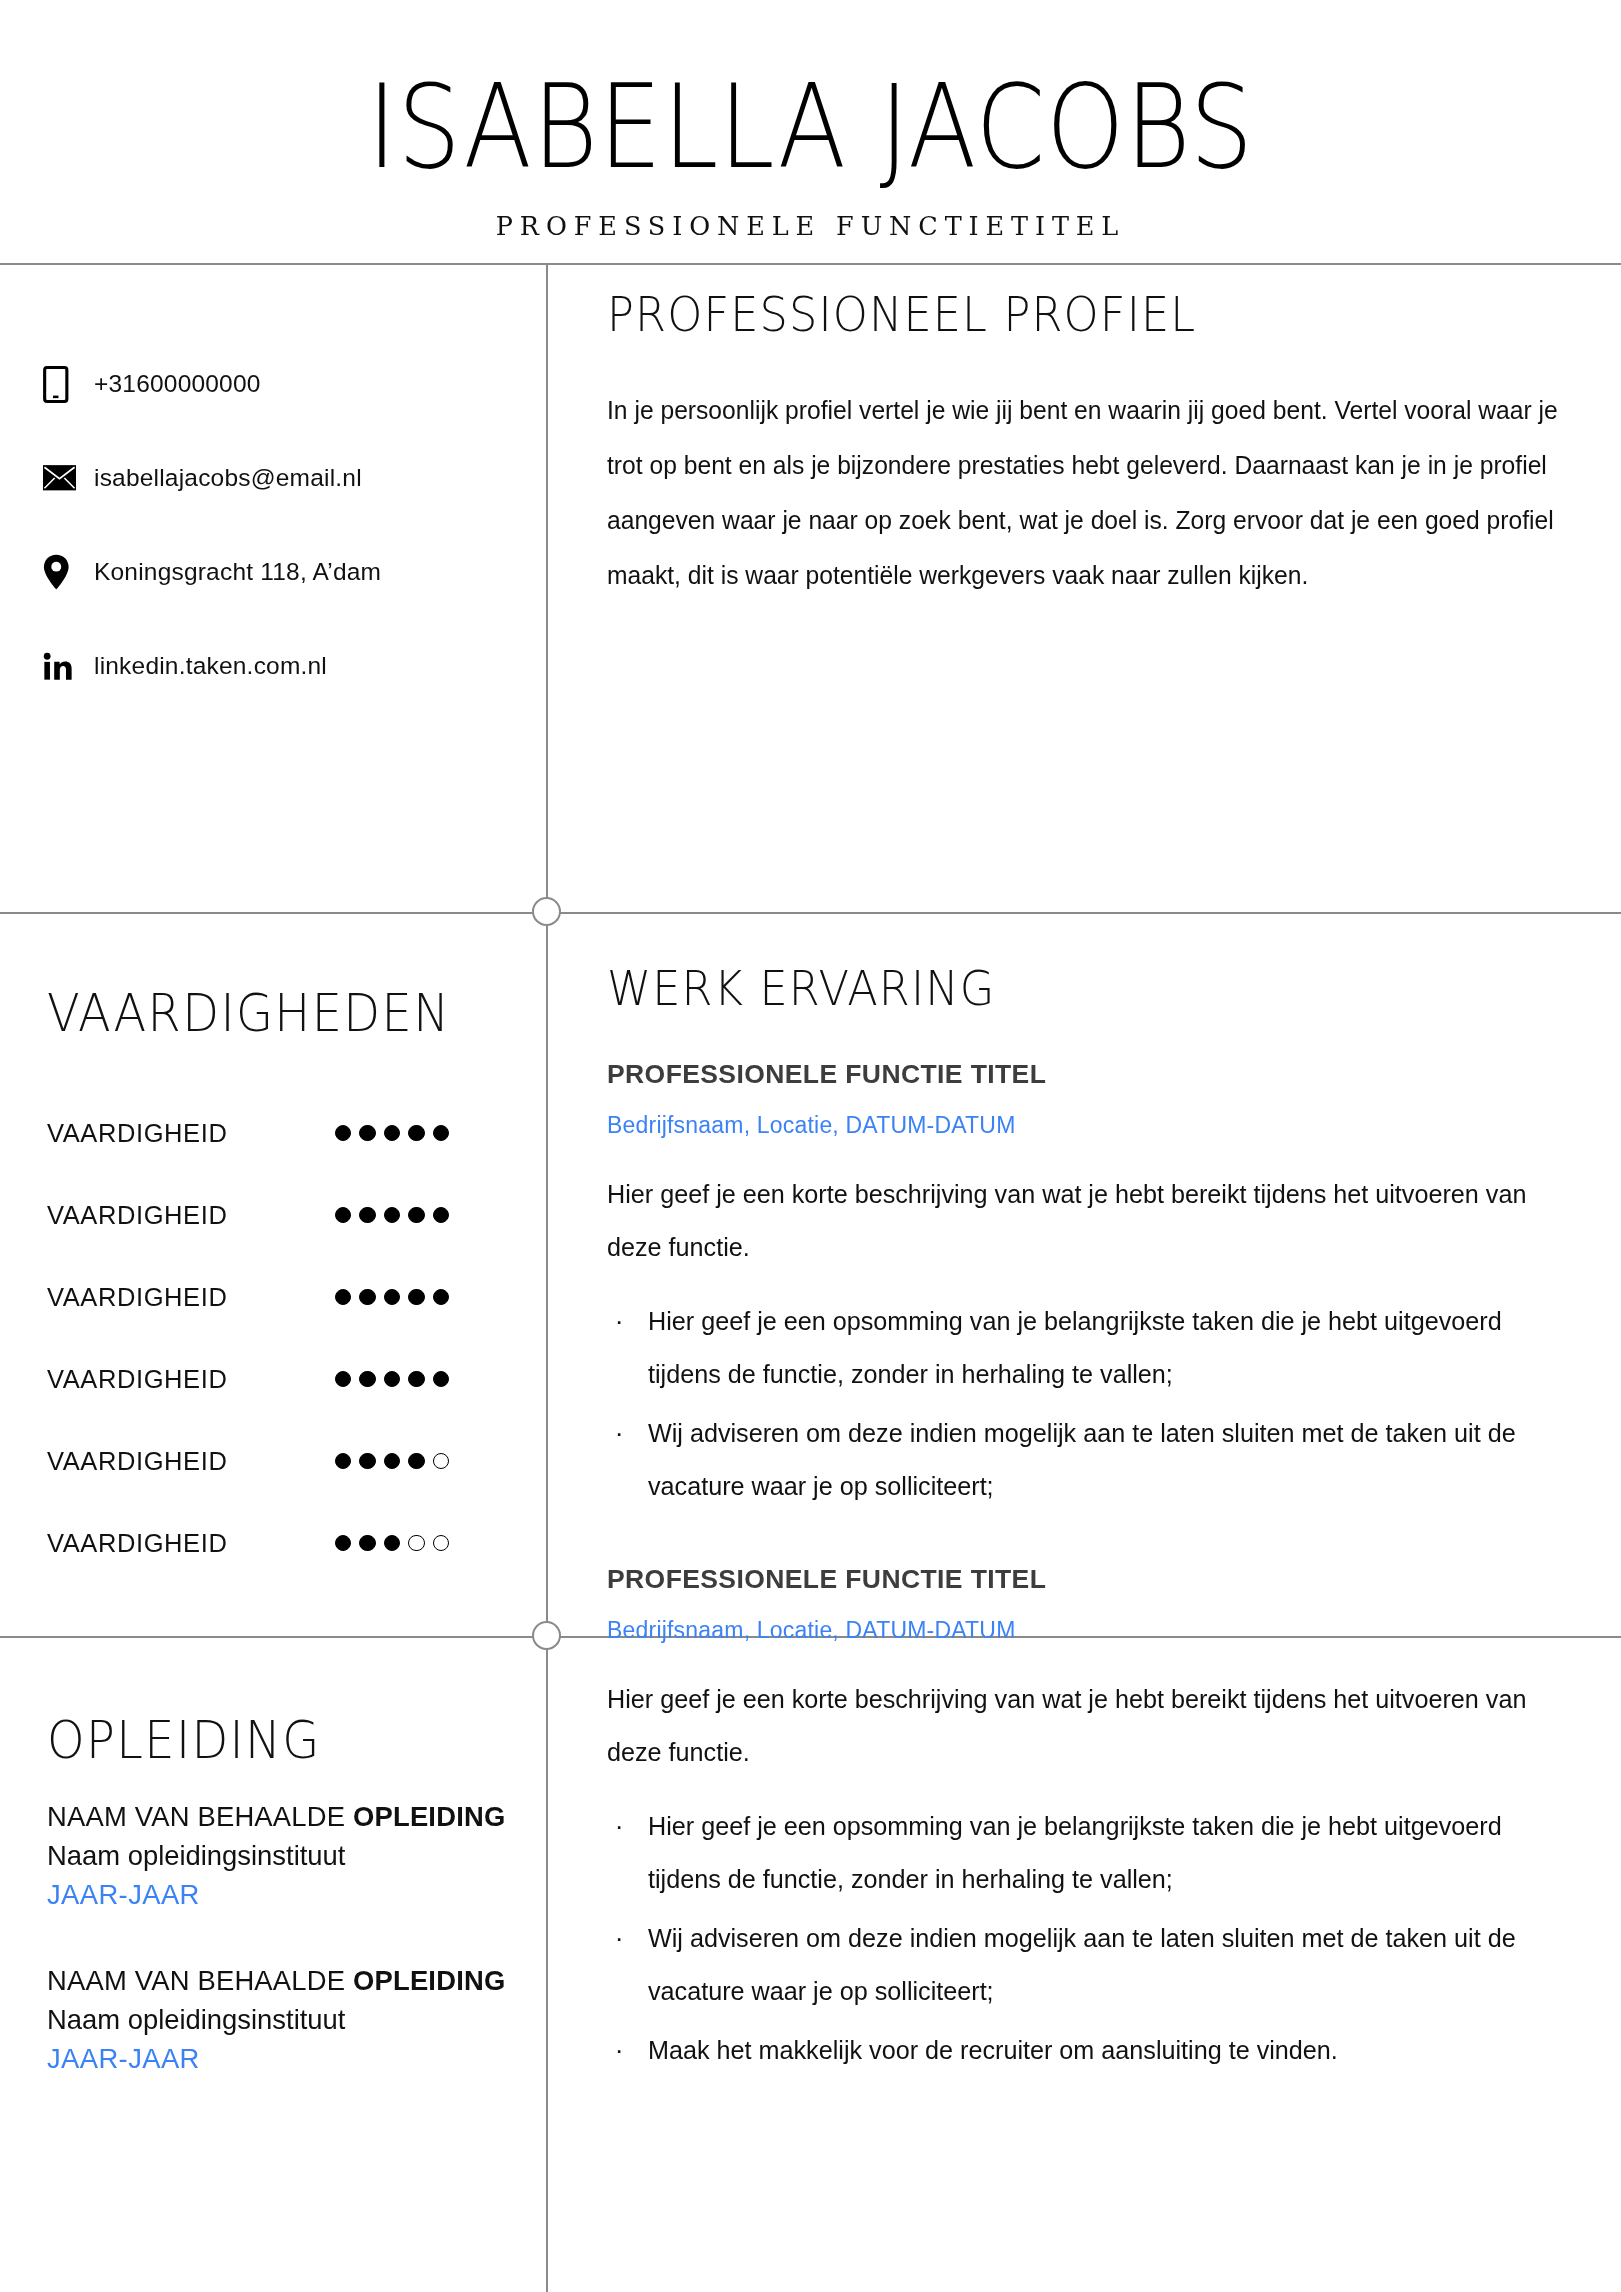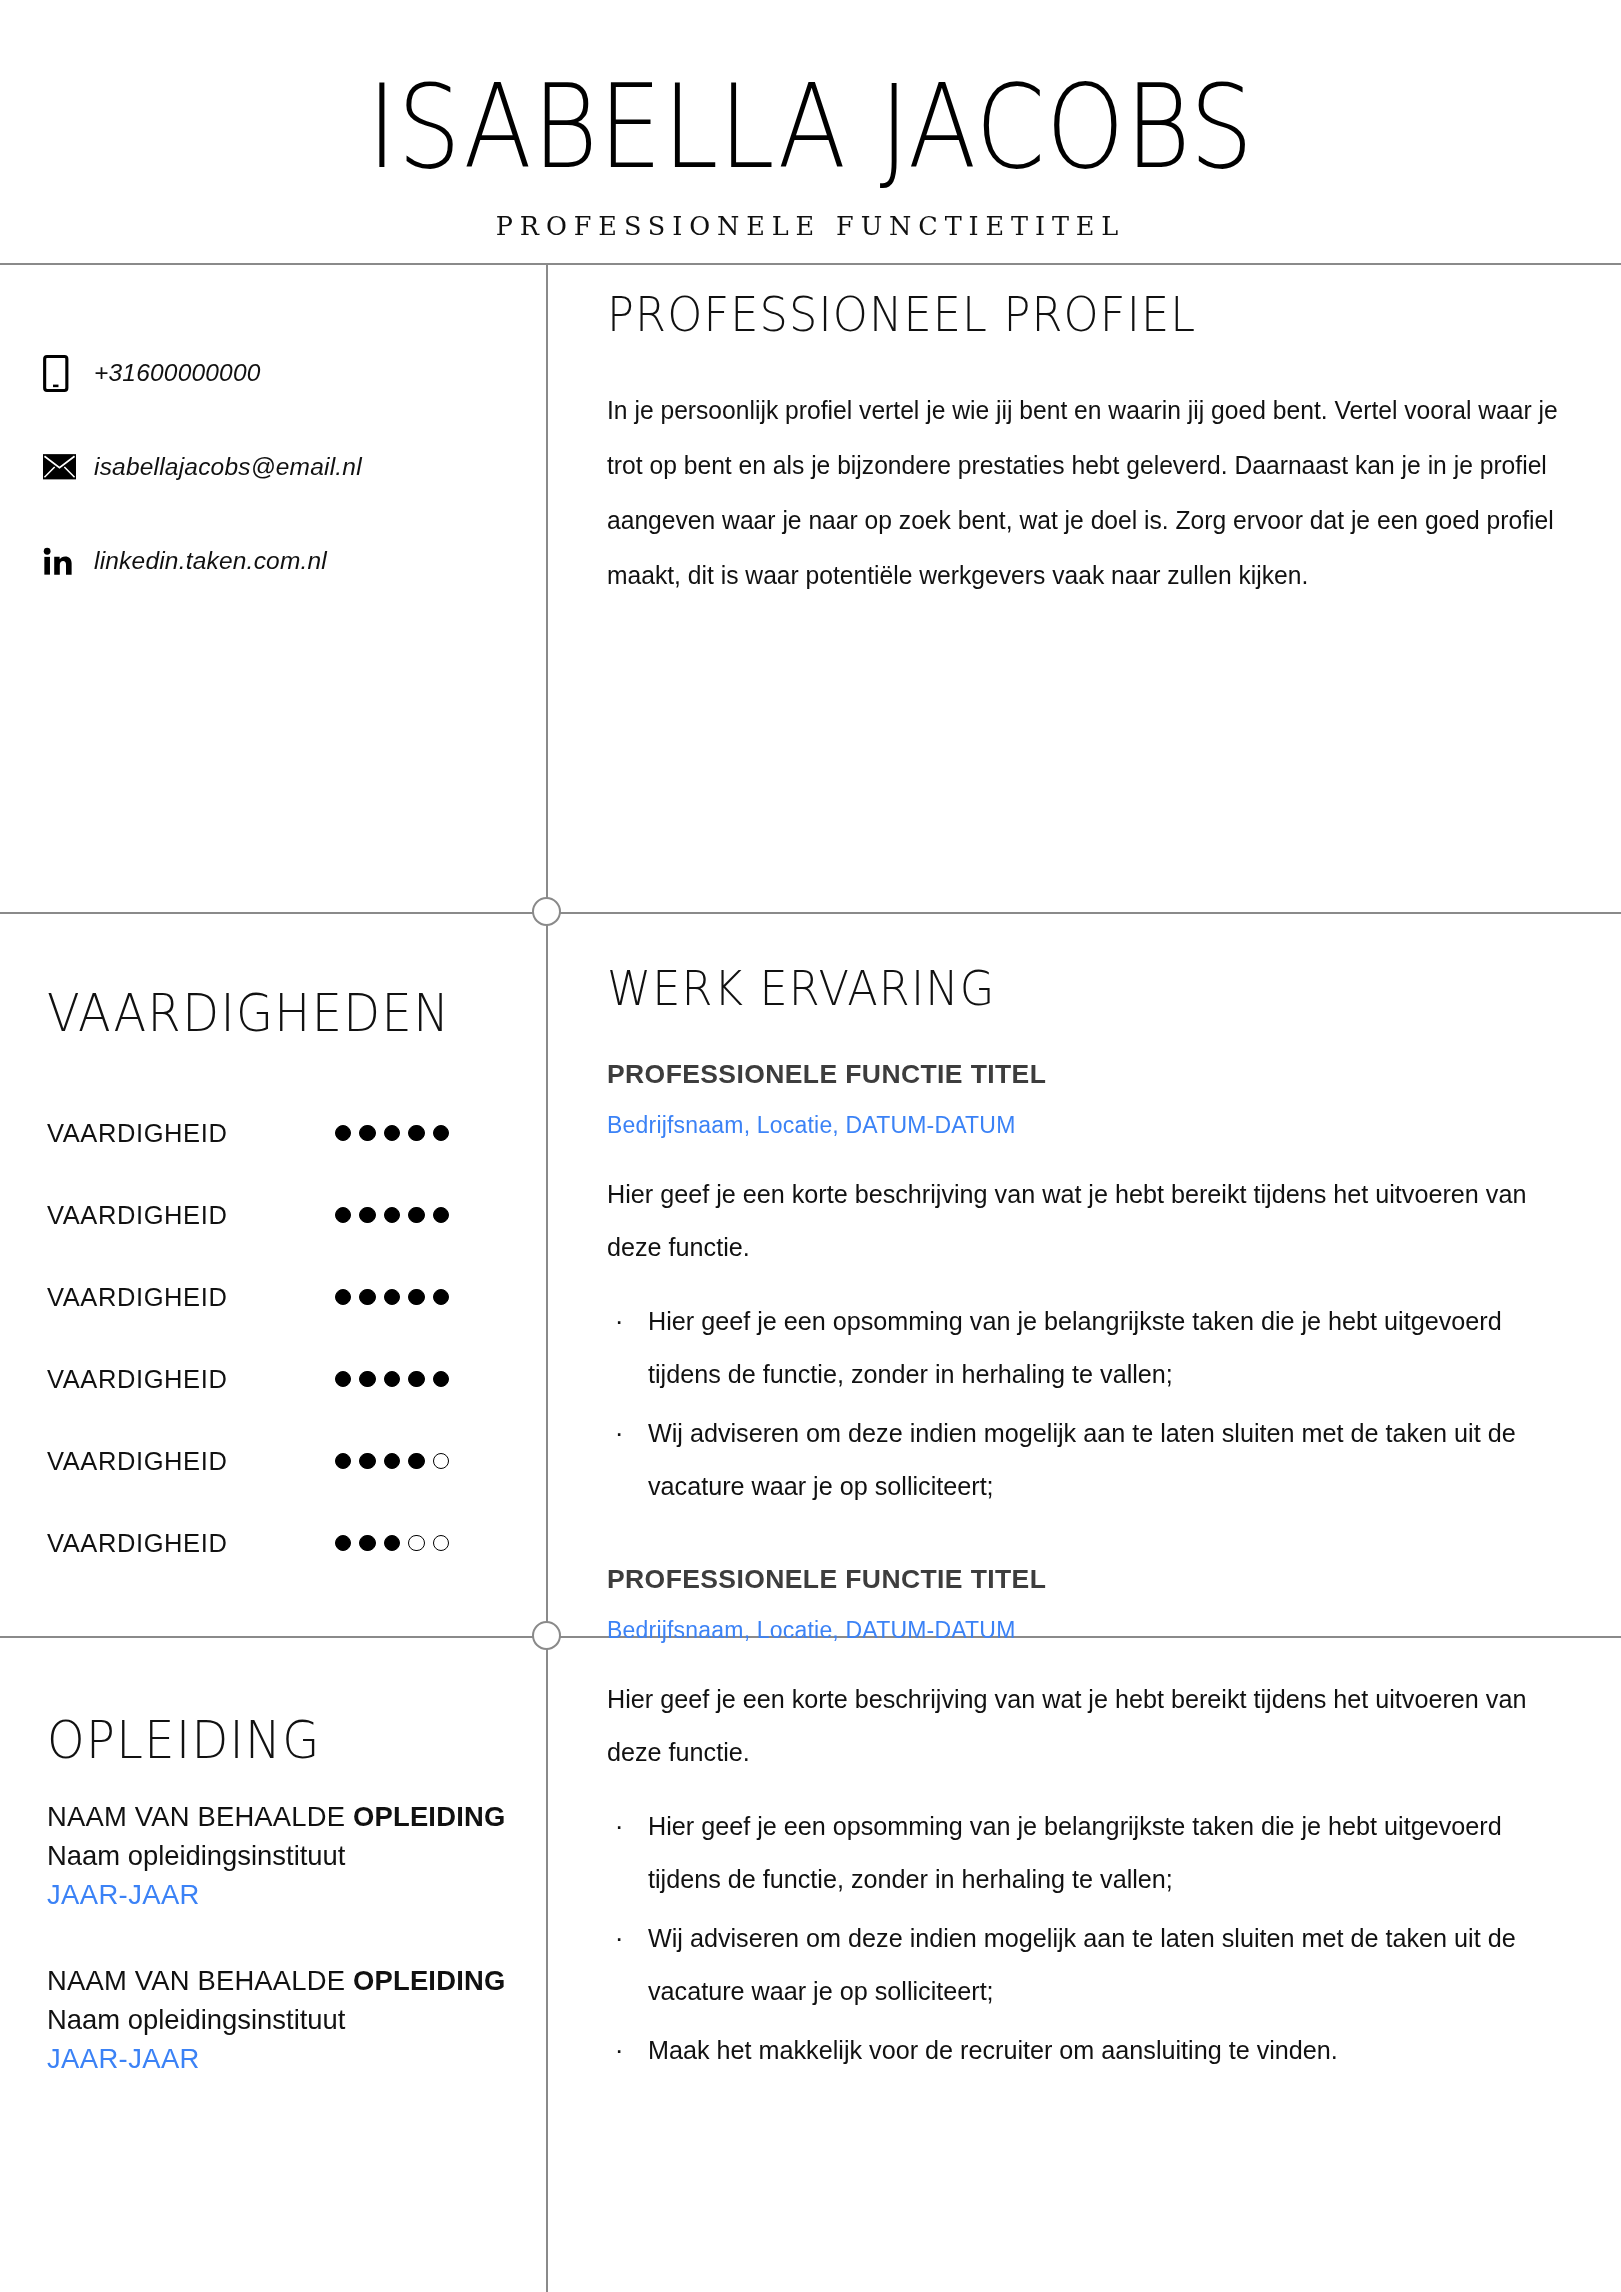--- a/index.html
+++ b/index.html
@@ -89,23 +89,22 @@
   .col-right {
     position:absolute;
     left:548px;
     width:1073px;
     padding-left:59px;
     padding-right:54px;
   }
 
   
   .contact {
-    top:252px;
+    top:263px;
     padding:74px 0 0 43px;
-    font-style:italic;
   }
   .contact-row {
     display:flex;
     align-items:center;
     height:94px;
   }
   .c-icon {
     width:51px;
     flex:0 0 51px;
     display:flex;
@@ -311,20 +310,30 @@
     <span class="c-icon">
       <svg width="33" height="25.5" viewBox="0 0 34 26" aria-hidden="true">
         <rect x="0" y="0" width="34" height="26" fill="#000"></rect>
         <path d="M1.5 2.2 L17 14 L32.5 2.2" fill="none" stroke="#fff" stroke-width="1.8"></path>
         <path d="M1.5 23.8 L12 13.2 M32.5 23.8 L22 13.2" fill="none" stroke="#fff" stroke-width="1.6"></path>
       </svg>
     </span>
     <span class="c-text">isabellajacobs@email.nl</span>
   </div>
 
+  <div class="contact-row">
+    <span class="c-icon">
+      <svg width="26.5" height="36" viewBox="0 0 27 37" aria-hidden="true">
+        <path d="M13.5 0.8 C6.3 0.8 0.8 6.3 0.8 13.3 C0.8 22.4 13.5 36.4 13.5 36.4
+                 C13.5 36.4 26.2 22.4 26.2 13.3 C26.2 6.3 20.7 0.8 13.5 0.8 Z" fill="#000"></path>
+        <circle cx="13.5" cy="13.0" r="5.1" fill="#fff"></circle>
+      </svg>
+    </span>
+    <span class="c-text">Koningsgracht 118, A’dam</span>
+  </div>
 
   <div class="contact-row">
     <span class="c-icon">
       <svg width="29" height="29" viewBox="0 0 30 30" aria-hidden="true">
         <rect x="1.4" y="10.2" width="5.8" height="18.4" fill="#000"></rect>
         <circle cx="4.3" cy="4.4" r="3.5" fill="#000"></circle>
         <path d="M11.6 10.2 h5.6 v2.6 c1.2 -2.0 3.3 -3.1 5.8 -3.1
                  c4.0 0 6.6 2.5 6.6 7.2 v11.7 h-5.8 v-10.4
                  c0 -2.4 -1.1 -3.7 -3.0 -3.7 c-2.0 0 -3.4 1.4 -3.4 3.9
                  v10.2 h-5.8 z" fill="#000"></path>

